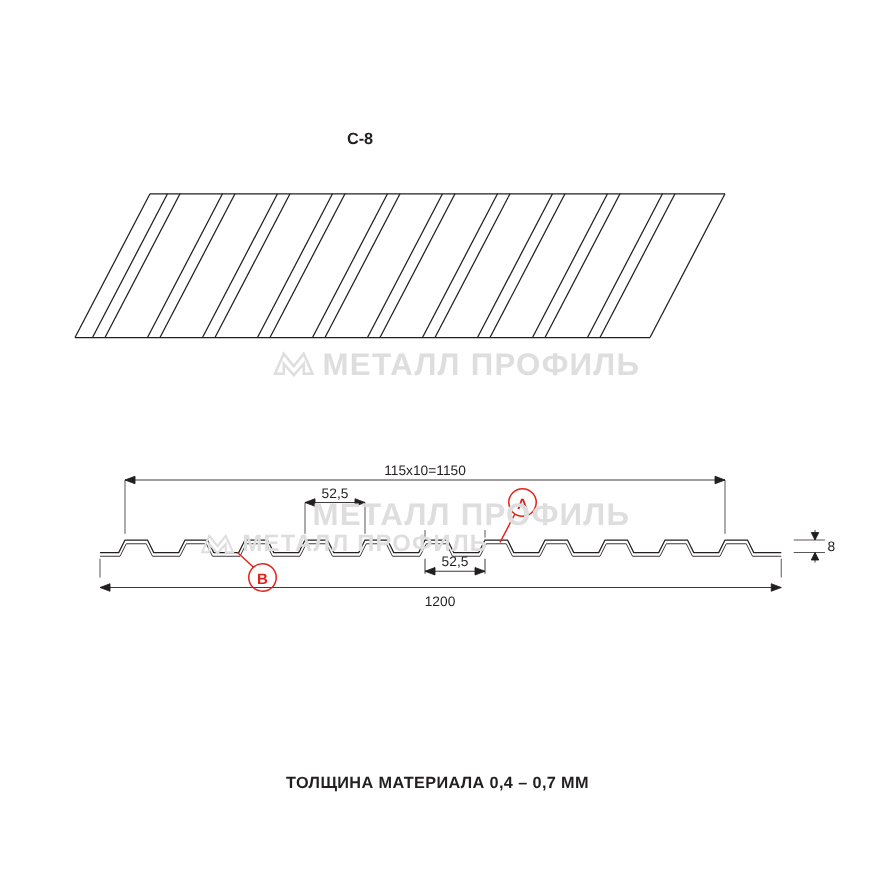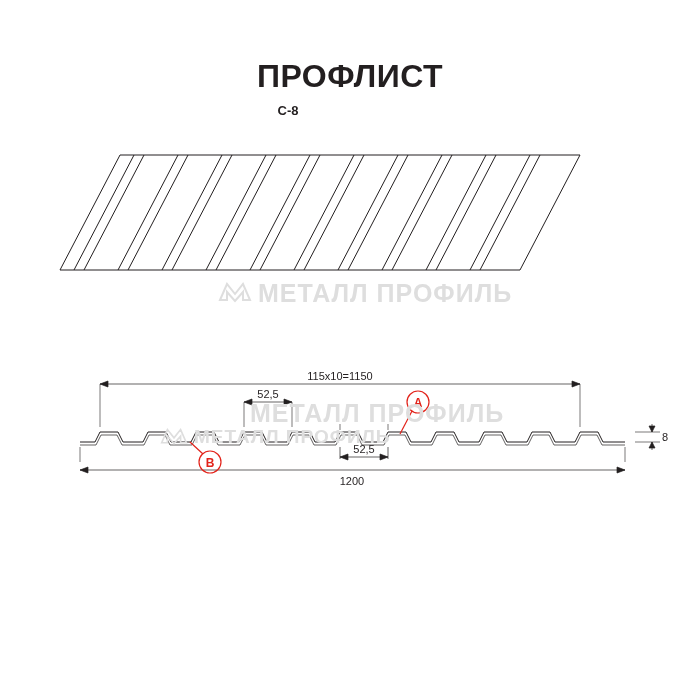--- a/index.html
+++ b/index.html
@@ -130,21 +130,20 @@
     font-weight: bold;
     letter-spacing: 0.3px;
     color: #231f20;
   }
 </style>
 </head>
 <body>
 
 <div class="page">
 
-  <div class="title">ПРОФЛИСТ</div>
   <div class="subtitle">С-8</div>
 
   <div class="iso-wrap">
     <svg width="580" height="160" viewBox="0 0 580 160" aria-hidden="true">
       <g>
 
         <path class="ln" d="M60 15 L520 15"></path>
 
         <path class="ln" d="M0 130 L460 130"></path>
 
@@ -295,14 +294,15 @@
   <div class="wm wm-2">
     <span class="wm-txt">МЕТАЛЛ ПРОФИЛЬ</span>
   </div>
 
   <div class="wm wm-3">
     <svg width="28" height="22" viewBox="0 0 34 26">
       <path d="M2 20 L9 4 L17 14 L25 4 L32 20 L25 20 L25 12 L17 21 L9 12 L9 20 Z" fill="none" stroke="#dedede" stroke-width="2"></path>
     </svg><span class="wm-txt">МЕТАЛЛ ПРОФИЛЬ</span>
   </div>
 
+  <div class="footer">ТОЛЩИНА МАТЕРИАЛА 0,4 – 0,7 ММ</div>
 
 </div>
 
 </body></html>

